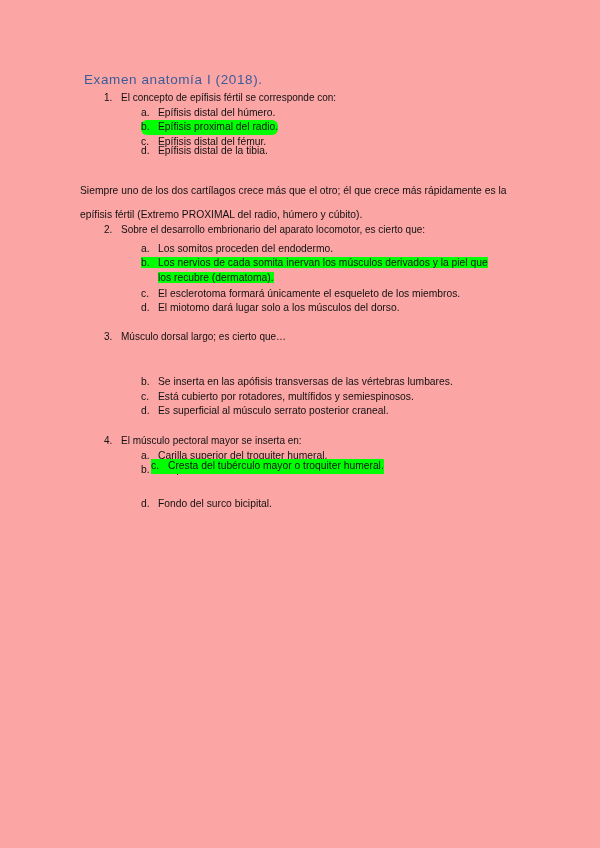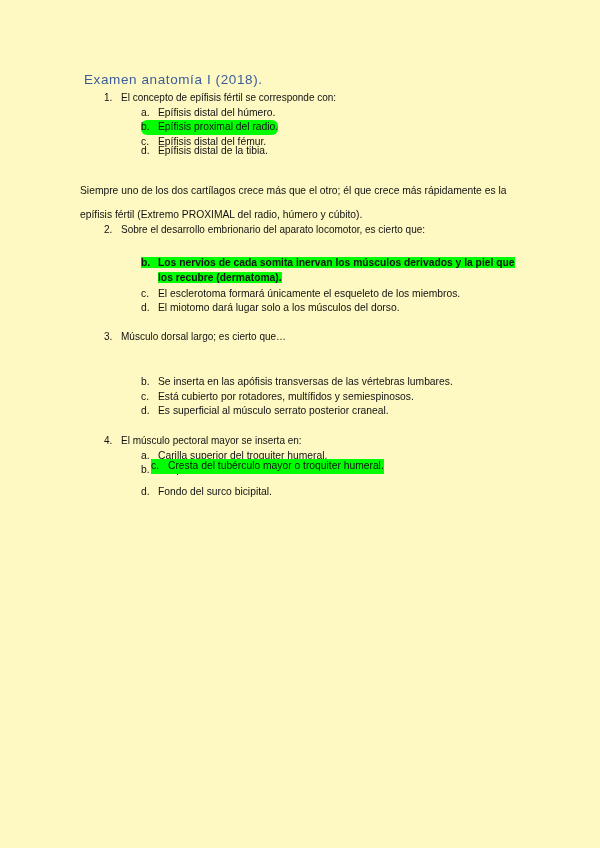--- a/index.html
+++ b/index.html
@@ -12,21 +12,21 @@
       height: 848px;
       position: relative;
       overflow: hidden;
       font-family: "Liberation Sans", sans-serif;
       color: #111;
     }
     .page {
       position: absolute;
       left: 0; top: 0;
       width: 600px; height: 848px;
-      background: #fef9c3;
+      background: #fca5a5;
     }
     .title {
       position: absolute;
       left: 84px;
       top: 72px;
       font-size: 13.5px;
       letter-spacing: 0.6px;
       color: #3b5c9a;
       white-space: nowrap;
     }
@@ -88,21 +88,24 @@
   </div>
   <div class="opt" style="top:144px;">
     <span class="letter">d.</span><span>Epífisis distal de la tibia.</span>
   </div>
 
   <div class="note">Siempre uno de los dos cartílagos crece más que el otro; él que crece más rápidamente es la epífisis fértil  (Extremo PROXIMAL del radio, húmero y cúbito).</div>
 
   <div class="q" style="top:223px;">
     <span class="num">2.</span><span>Sobre el desarrollo embrionario del aparato locomotor, es cierto que:</span>
   </div>
-  <div class="opt" style="top:256px;font-weight:bold;">
+  <div class="opt" style="top:242px;">
+    <span class="letter">a.</span><span>Los somitos proceden del endodermo.</span>
+  </div>
+  <div class="opt" style="top:256px;">
     <span class="hlspan"><span class="letter">b.</span><span>Los nervios de cada somita inervan los músculos derivados y la piel que</span></span><br>
     <span style="display:inline-block;width:17px;"></span><span class="hlspan">los recubre (dermatoma).</span>
   </div>
   <div class="opt" style="top:301px;">
     <span class="letter">d.</span><span>El miotomo dará lugar solo a los músculos del dorso.</span>
   </div>
   <div class="opt" style="top:287px;">
     <span class="letter">c.</span><span>El esclerotoma formará únicamente el esqueleto de los miembros.</span>
   </div>
 
@@ -124,17 +127,17 @@
   </div>
   <div class="opt" style="top:449px;">
     <span class="letter">a.</span><span>Carilla superior del troquiter humeral.</span>
   </div>
   <div class="opt" style="top:463px;">
     <span class="letter">b.</span><span>Troquín humeral.</span>
   </div>
   <div class="opt hl" style="top:459px;margin-left:10px;">
     <span class="letter">c.</span><span>Cresta del tubérculo mayor o troquiter humeral.</span>
   </div>
-  <div class="opt" style="top:485px;">
+  <div class="opt" style="top:497px;">
     <span class="letter">d.</span><span>Fondo del surco bicipital.</span>
   </div>
 
 </div>
 
 </body></html>

